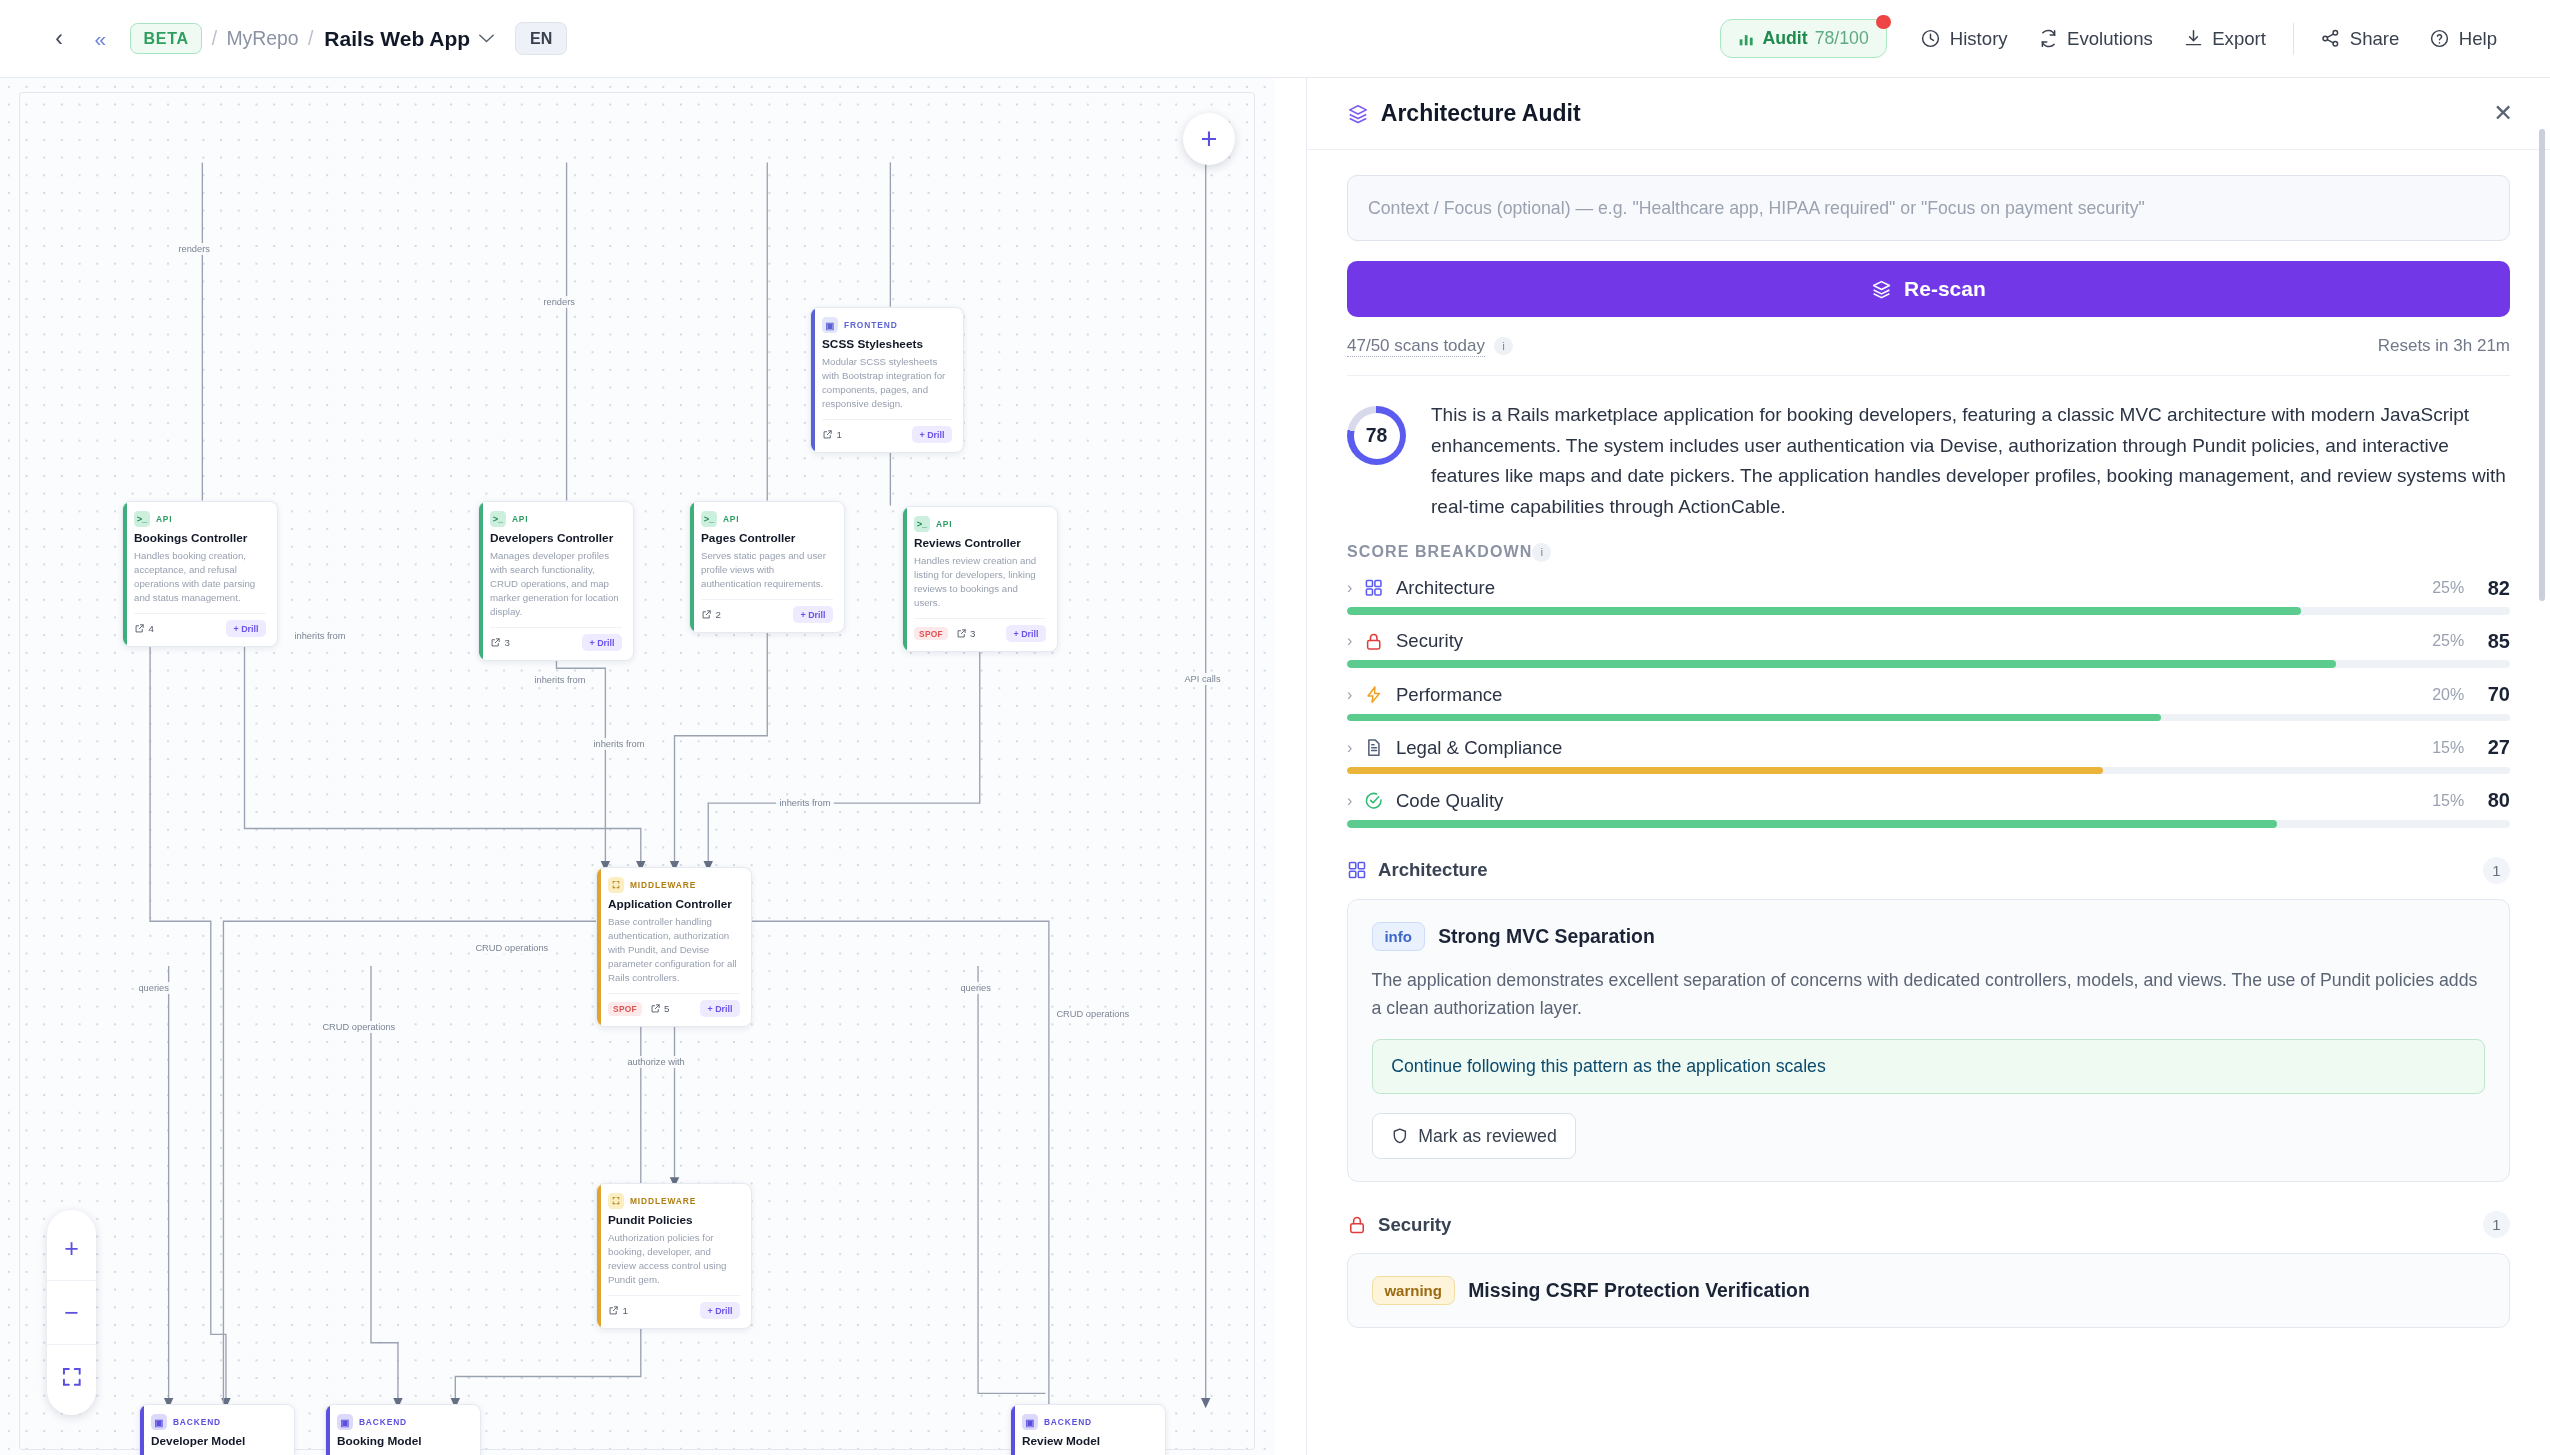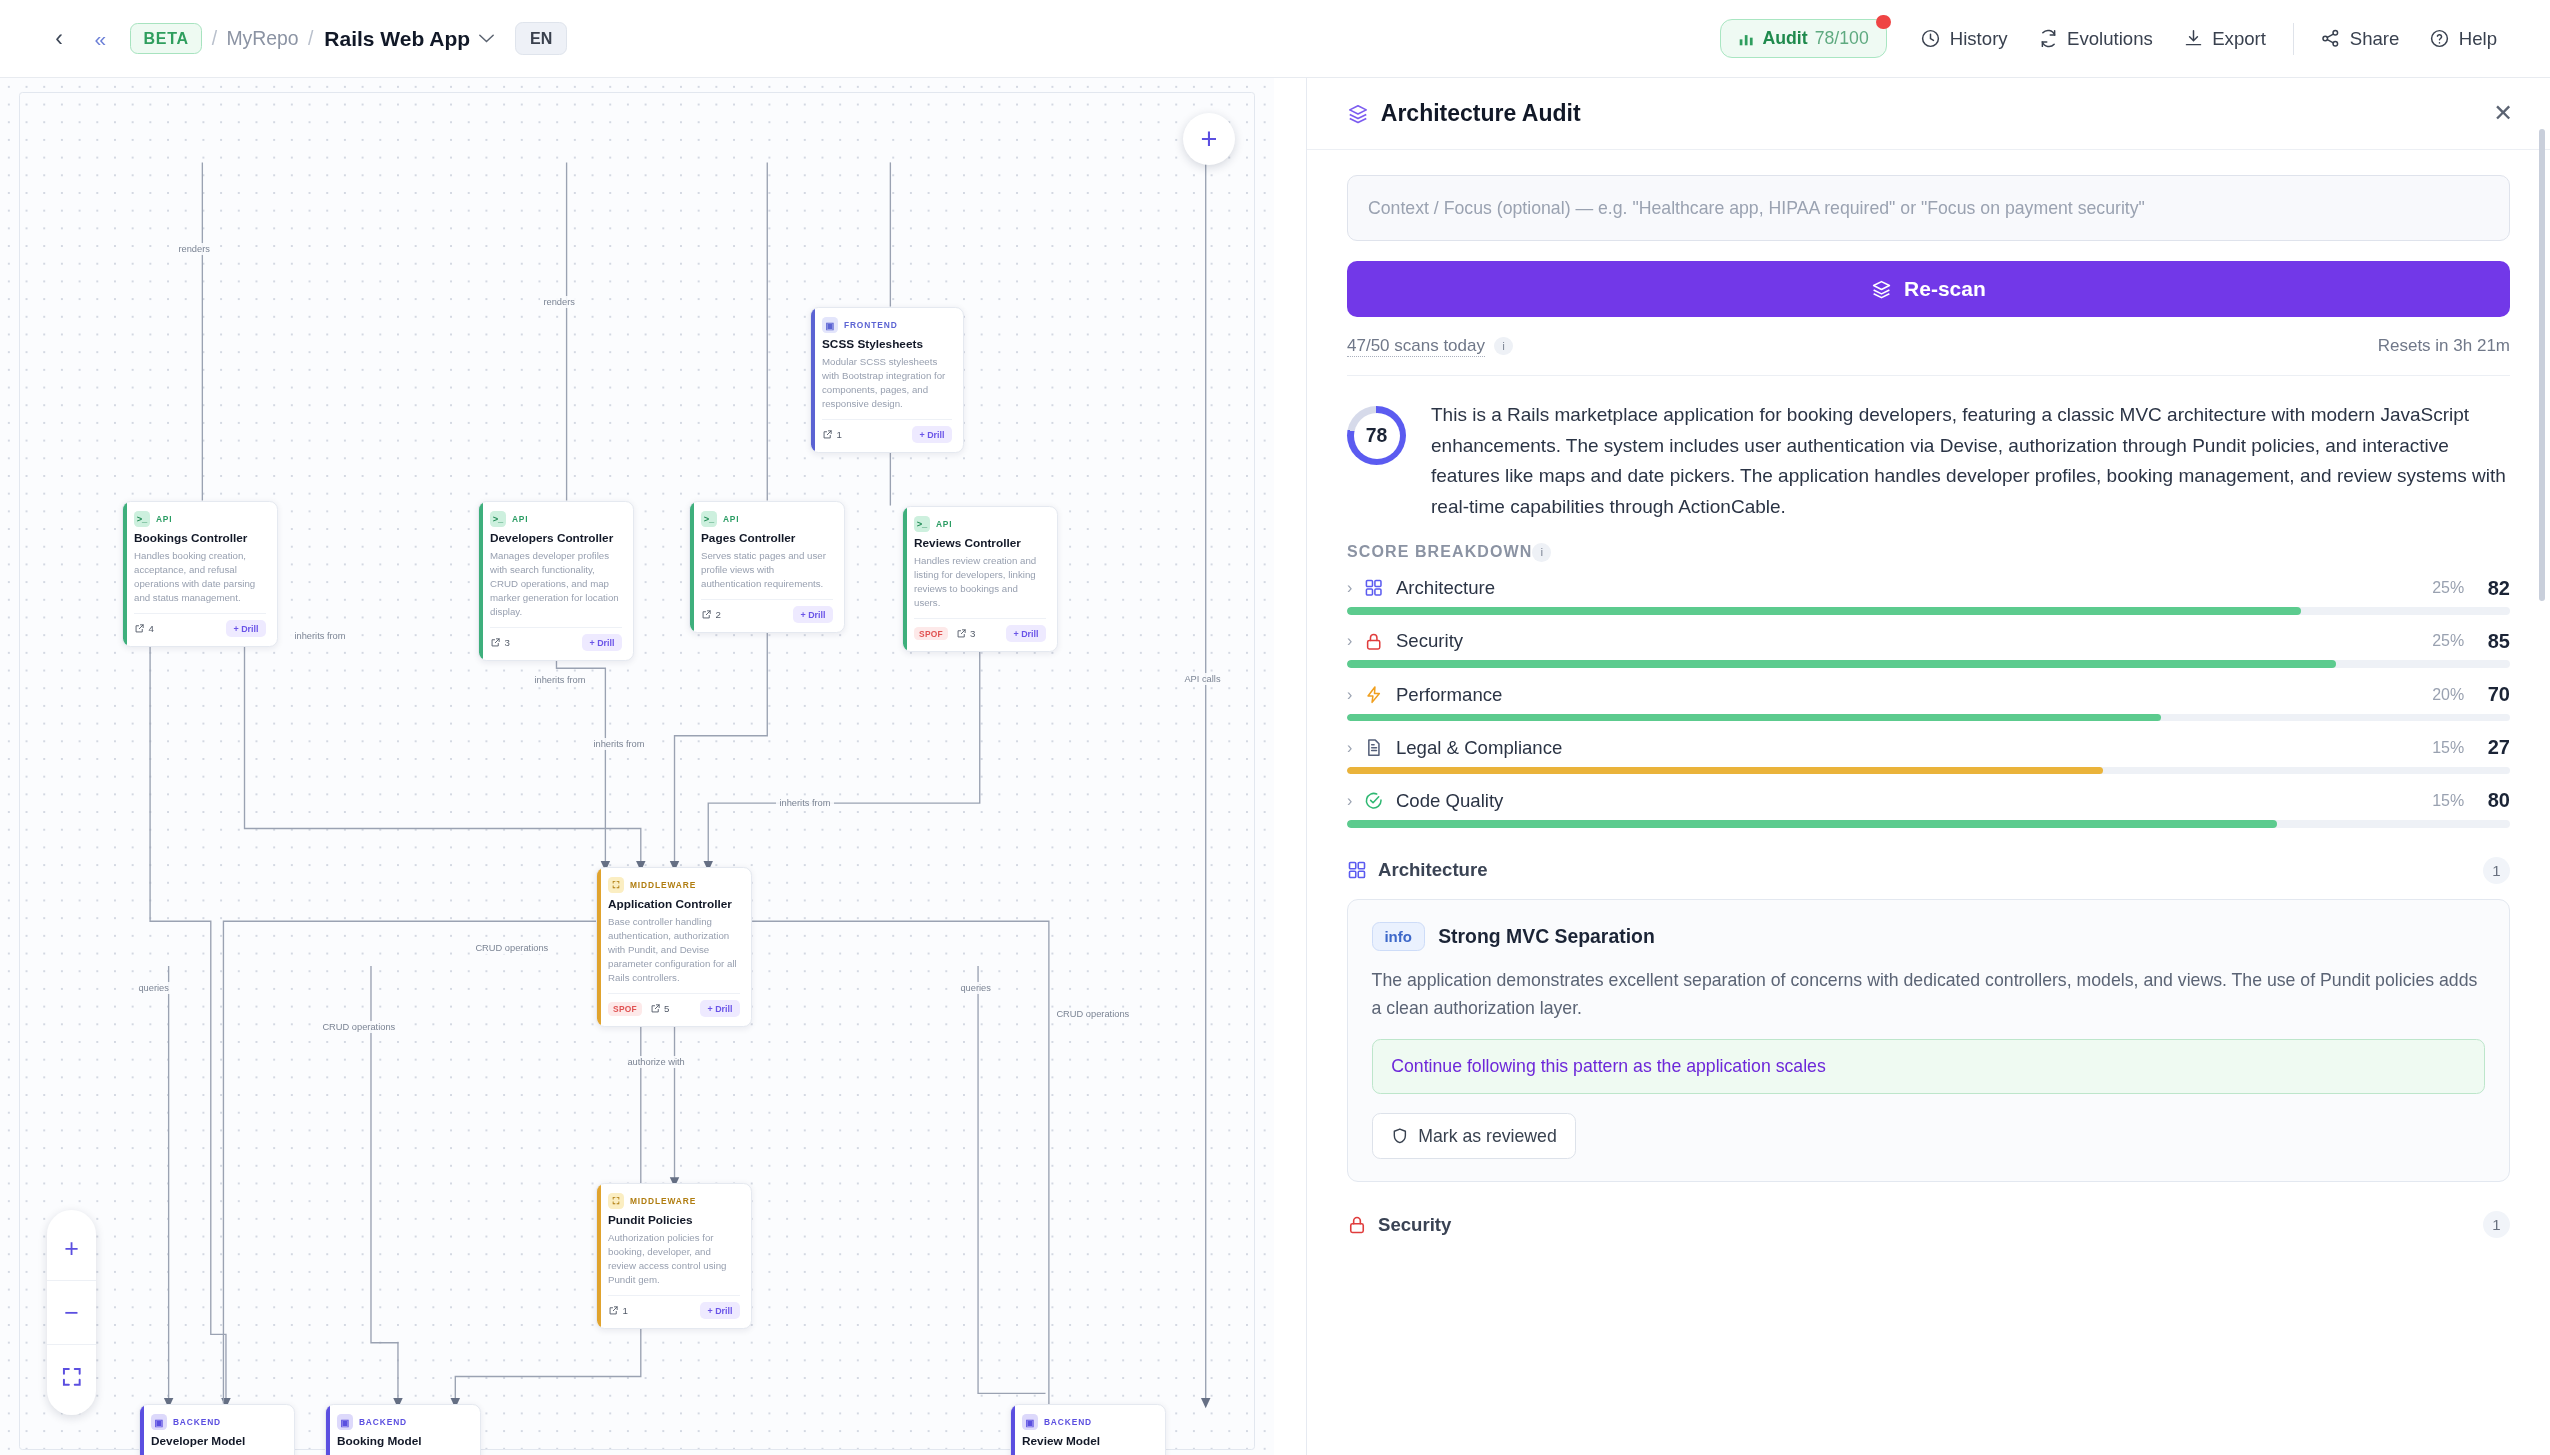--- a/index.html
+++ b/index.html
@@ -241,21 +241,21 @@
   .f-head { display: flex; align-items: center; gap: 13.5px; }
   .f-badge {
     font-size: 15px; font-weight: bold; padding: 5px 11.8px; border-radius: 7.6px;
   }
   .f-badge.info { background: #eaf1fe; color: #3d68c9; border: 0.8px solid #cddcf8; }
   .f-badge.warning { background: #fdf4da; color: #9c6a12; border: 0.8px solid #f2dda2; }
   .f-title { font-size: 19.4px; font-weight: bold; color: #1b2436; }
   .f-desc { margin-top: 15px; font-size: 17.7px; line-height: 1.6; color: #5b6475; }
   .f-rec {
     margin-top: 17px; background: #effaf2; border: 0.8px solid #bde6cb;
-    border-radius: 8.4px; padding: 16px 18.6px; font-size: 17.7px; color: #6d28d9;
+    border-radius: 8.4px; padding: 16px 18.6px; font-size: 17.7px; color: #0c4a6e;
   }
   .f-btn {
     margin-top: 18.6px; display: inline-flex; align-items: center; gap: 9.3px;
     background: #fff; border: 0.8px solid #dde2ea; border-radius: 8.4px;
     padding: 11.8px 18.6px; font-size: 17.7px; color: #38414f; cursor: pointer;
     font-family: "Liberation Sans", sans-serif;
   }
   #panel-scrollbar {
     position: absolute; right: 5px; top: 51px; width: 5.9px; height: 472px;
     background: #c9cfdb; border-radius: 3.4px;
@@ -745,19 +745,26 @@
           <div class="sec-head">
        <span>
               <svg width="20" height="20" viewBox="0 0 24 24">
                 <rect x="4.5" y="10.5" width="15" height="10.5" rx="2" stroke="#e03c3c" stroke-width="1.9" fill="none" stroke-linecap="round" stroke-linejoin="round"></rect>
                 <path d="M8 10.5V7a4 4 0 0 1 8 0v3.5" stroke="#e03c3c" stroke-width="1.9" fill="none" stroke-linecap="round" stroke-linejoin="round"></path>
               </svg>
             </span>
        <span class="sec-title">Security</span>
        <span class="sec-count">1</span>
      </div>
+          <div class="finding">
+         <div class="f-head">
+           <span class="f-badge warning">warning</span>
+           <span class="f-title">Missing CSRF Protection Verification</span>
+         </div>
+
+       </div>
         </div>
       </div>
   </div>
 
   <div id="panel-scrollbar"></div>
 </div>
 
 
 </body></html>

